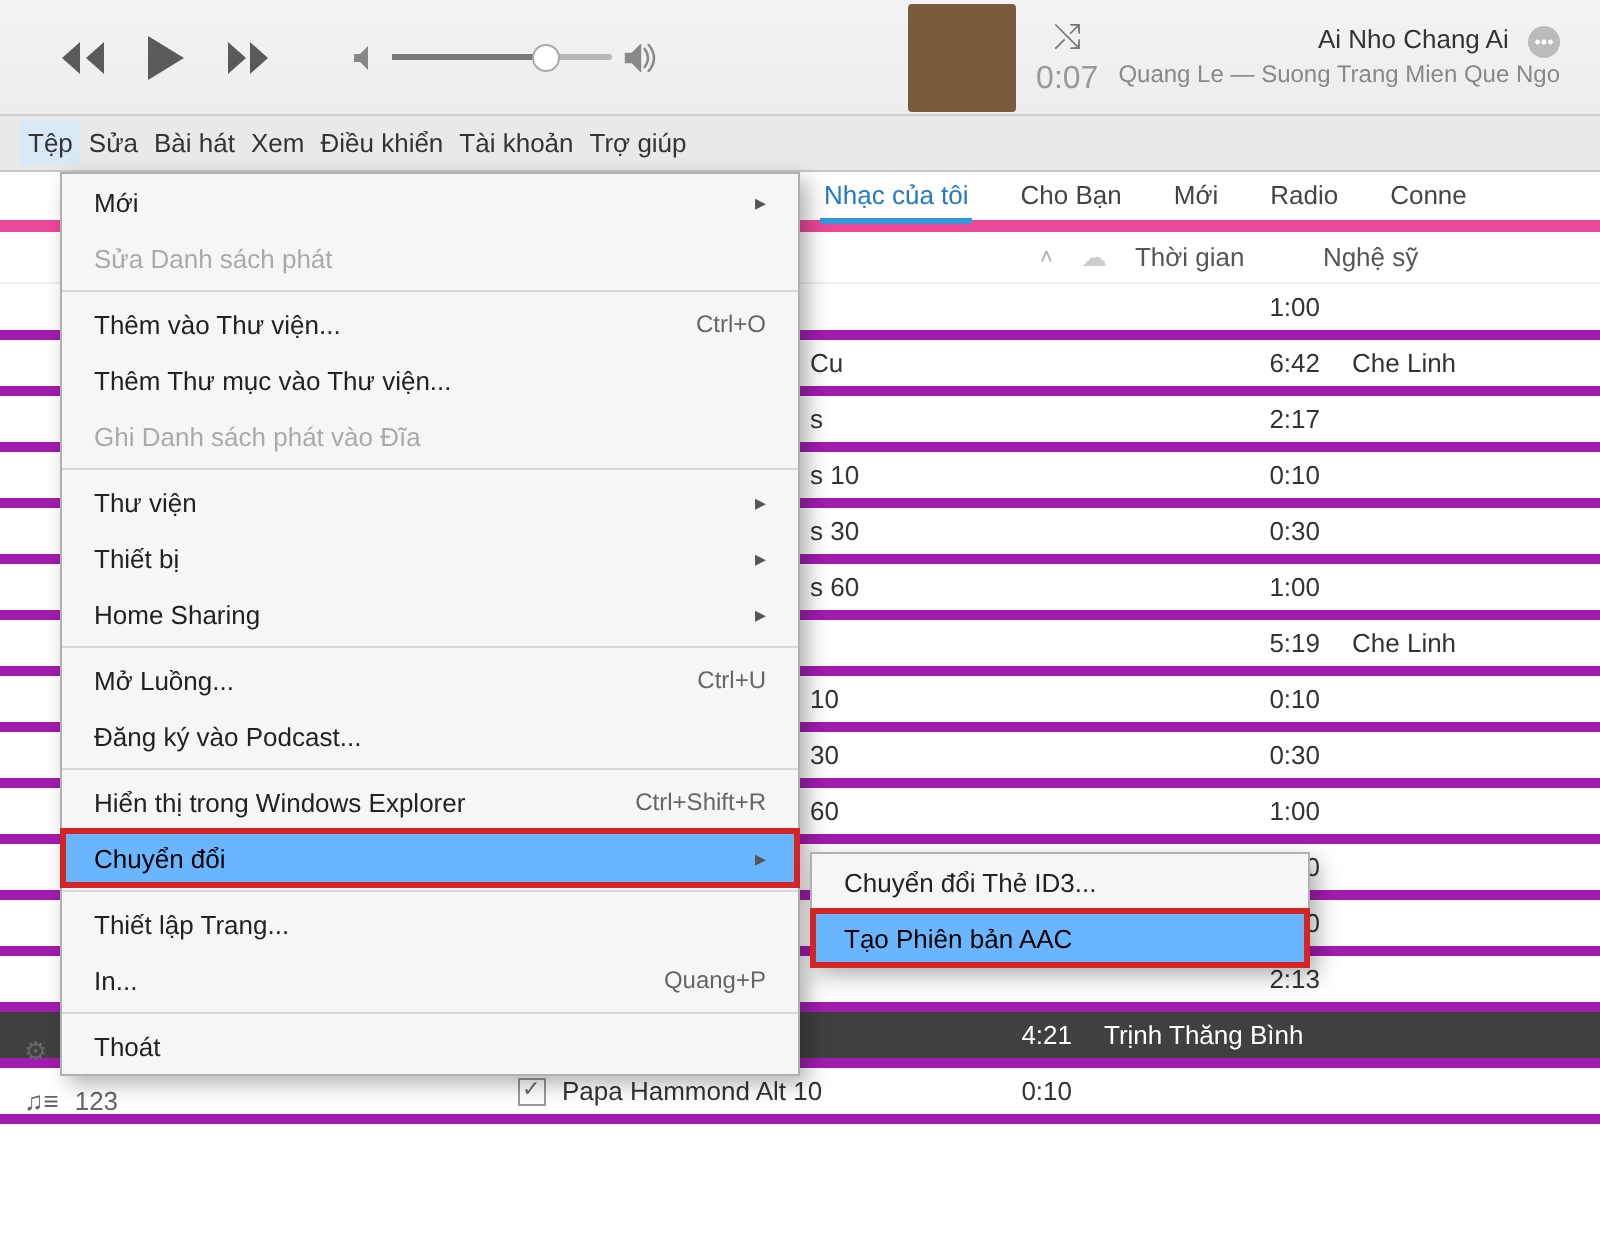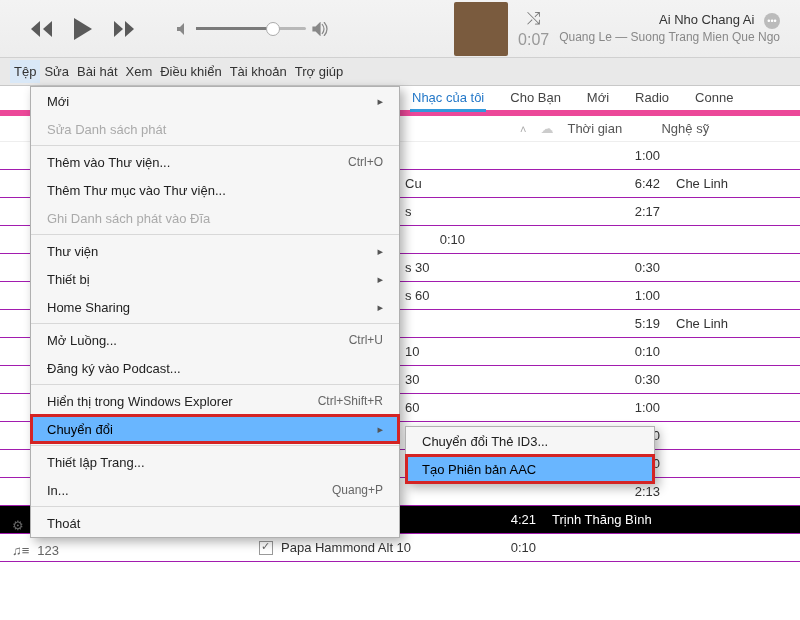--- a/index.html
+++ b/index.html
@@ -30,25 +30,25 @@
   .tabs .tab { padding: 4px 2px; }
   .tabs .tab.active { border-bottom: 3px solid #3498db; color:#2478c8; font-weight:500; }
 
   .list-header { display:flex; padding-left: 520px; height:26px; align-items:center; color:#555; border-bottom:1px solid #eee; gap:14px;}
   .chev { font-size:11px; color:#aaa;}
   .cloud { color:#ccc;}
   .col-time { width:70px; }
   .col-artist { flex:1; padding-left:10px;}
 
   .tracklist { }
-  .row { display:flex; height:28px; align-items:center; padding-left:405px; border-bottom:1px solid #a21caf;}
+  .row { display:flex; height:28px; align-items:center; padding-left:405px; border-bottom:5px solid #a21caf;}
   .row .tname { width:195px; overflow:hidden; white-space:nowrap; text-overflow:ellipsis; }
   .row .ttime { width:60px; text-align:right;}
   .row .tartist { padding-left:16px;}
-  .row.selected { background:#000000; color:#fff; }
+  .row.selected { background:#404040; color:#fff; }
   .row .chk { display:inline-block; width:14px; height:14px; border:1px solid #999; margin:0 8px 0 -146px; position:relative;}
   .row .chk::after { content:"✓"; font-size:11px; position:absolute; top:-2px; left:1px; color:#666;}
   .row.selected .chk{ border-color:#fff;} .row.selected .chk::after{color:#fff;}
   .row .more {display:inline-block; width:16px;height:16px;background:rgba(255,255,255,.5);border-radius:50%;font-size:10px;text-align:center;line-height:14px;margin-left:6px;}
 
   
   .side-icons { position:absolute; left:12px; bottom:4px; display:flex; flex-direction:column; gap:10px; color:#666; font-size:13px;}
   .side-icons div { display:flex; align-items:center; gap:8px;}
 
   
@@ -145,20 +145,21 @@
         <span class="tname">Cu</span>
         <span class="ttime">6:42</span>
         <span class="tartist">Che Linh</span>
       </div>
       <div class="row">
         <span class="tname">s</span>
         <span class="ttime">2:17</span>
         <span class="tartist"></span>
       </div>
       <div class="row">
+        <span class="tname">s 10</span>
         <span class="ttime">0:10</span>
         <span class="tartist"></span>
       </div>
       <div class="row">
         <span class="tname">s 30</span>
         <span class="ttime">0:30</span>
         <span class="tartist"></span>
       </div>
       <div class="row">
         <span class="tname">s 60</span>

